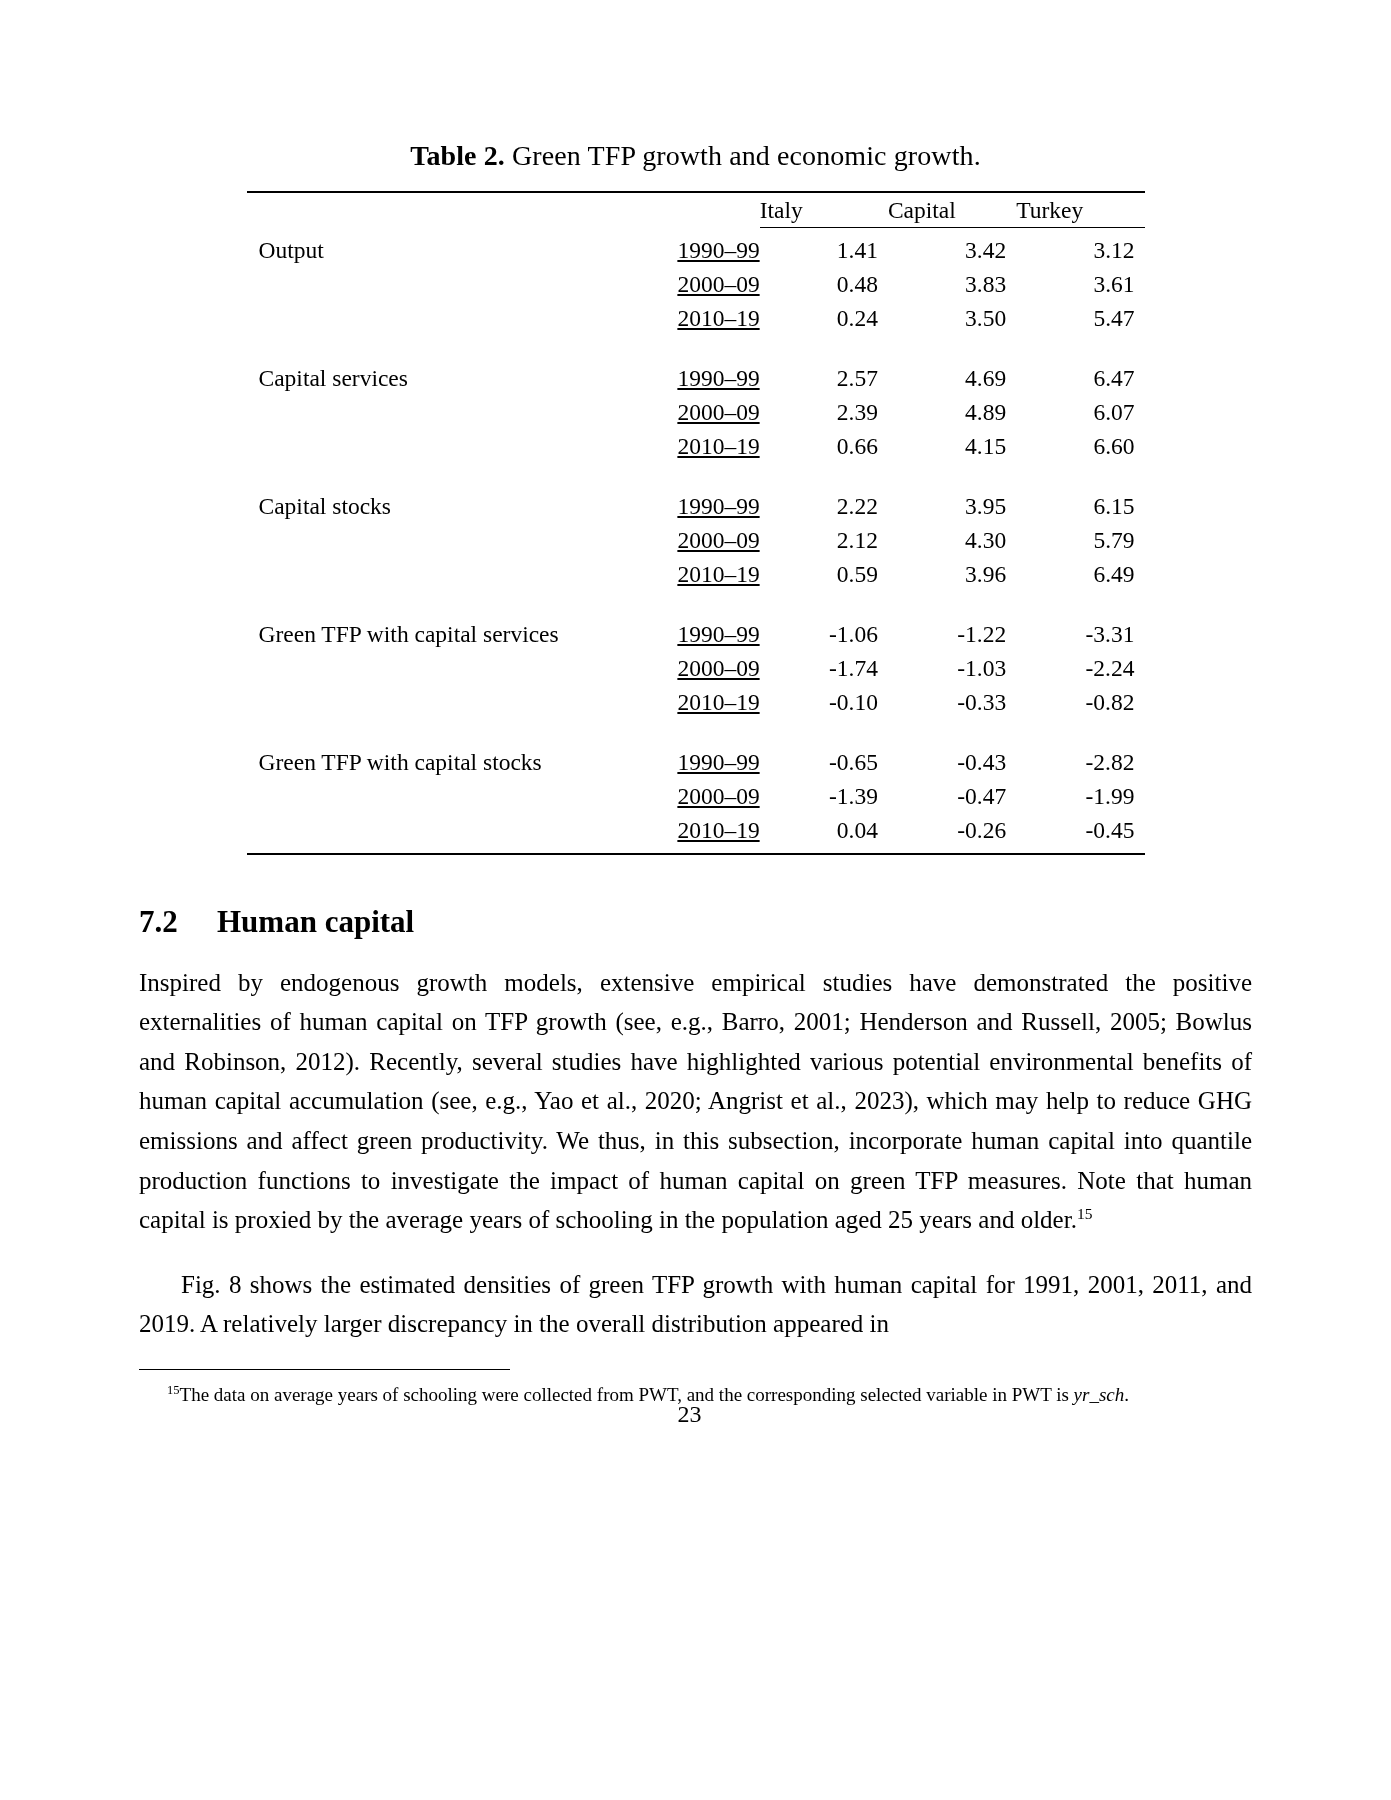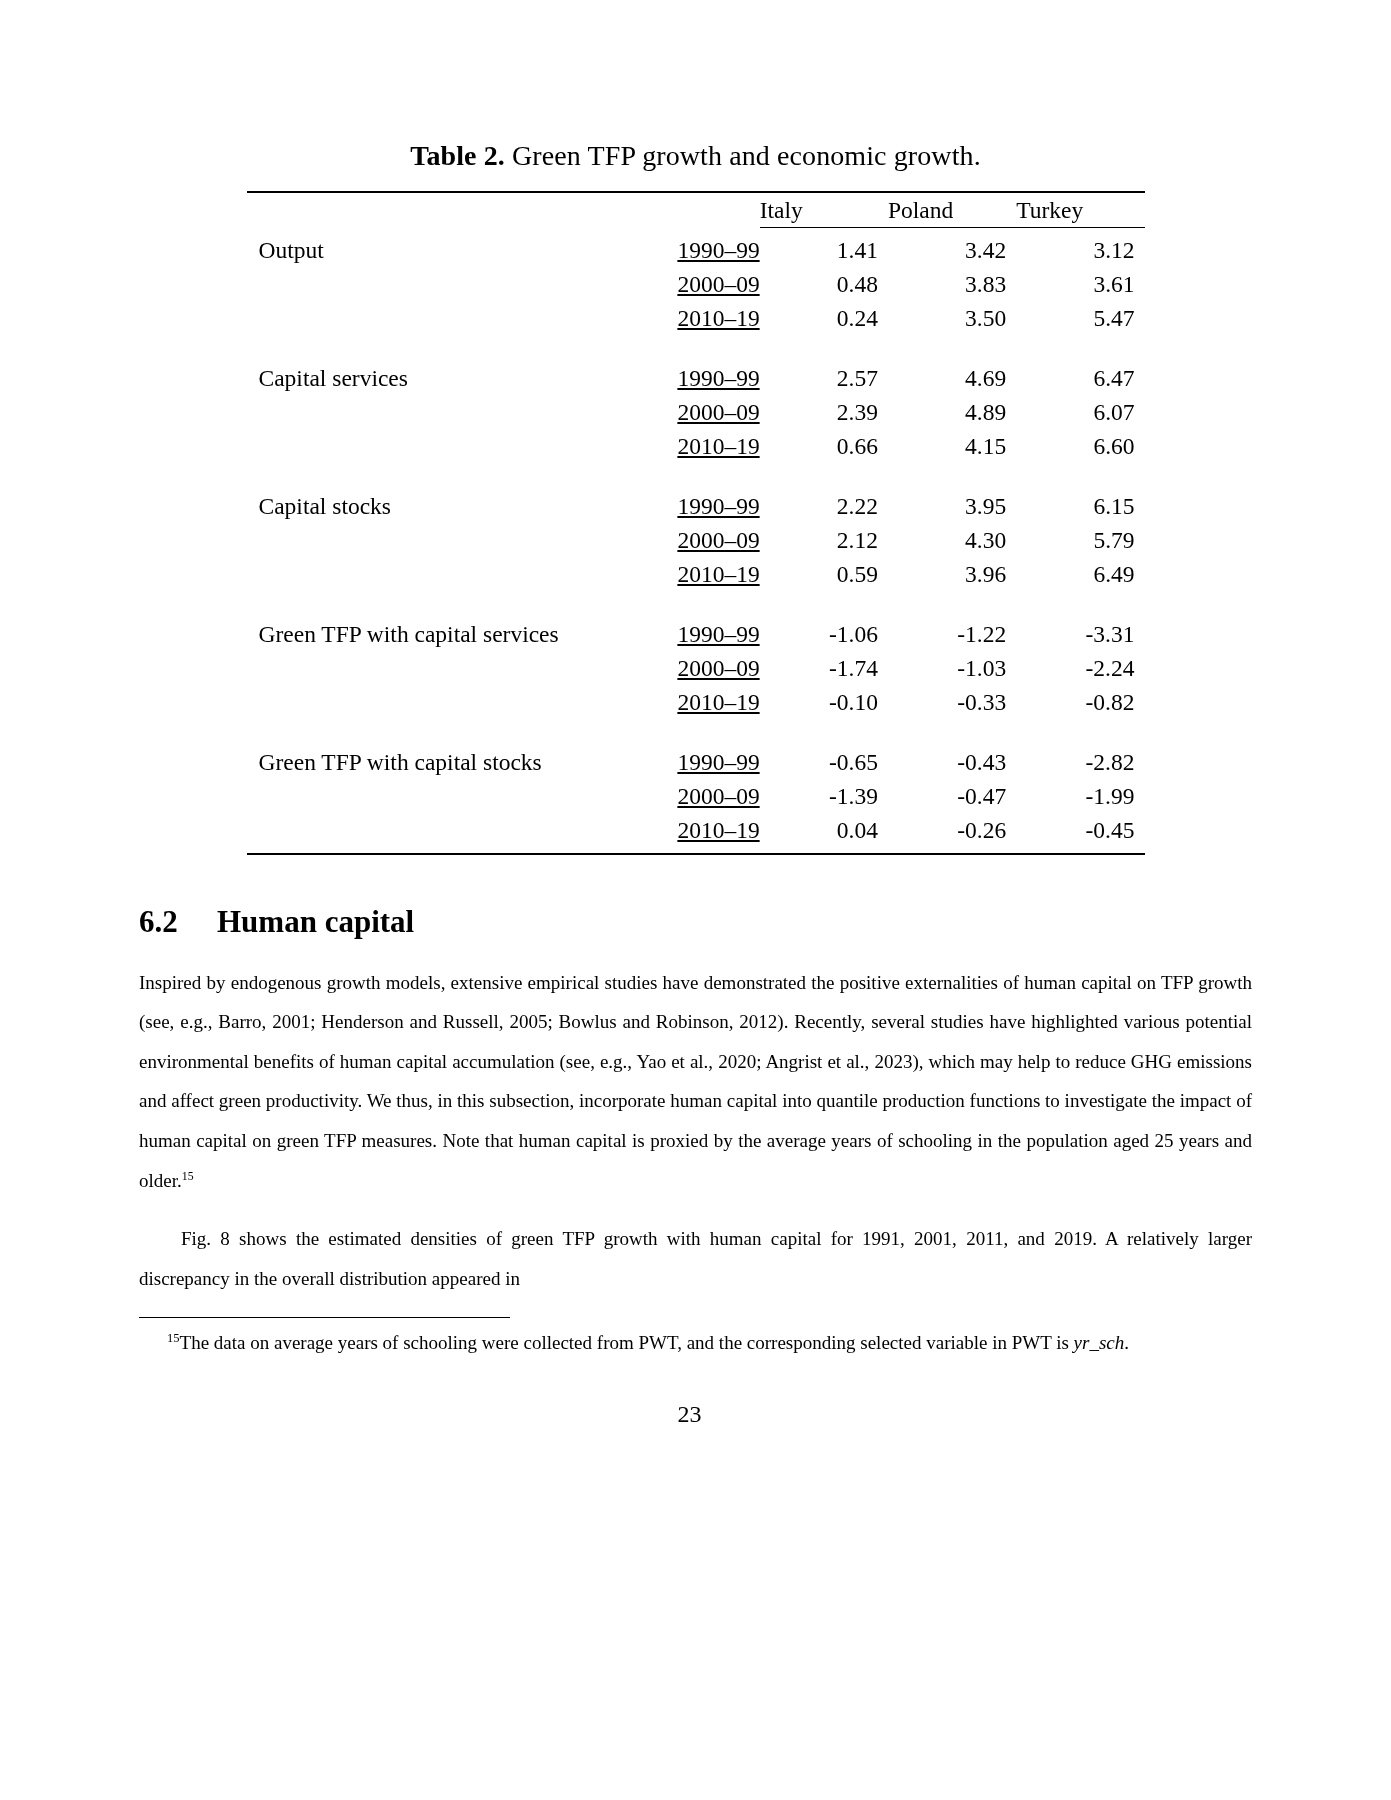--- a/index.html
+++ b/index.html
@@ -115,21 +115,21 @@
     align-items: baseline;
   }
   .section-heading .sec-num {
     width: 78px;
     flex: none;
   }
   .section-heading .sec-title { }
 
   
   .body-text {
-    font-size: 19px;
+    font-size: 25px;
     line-height: 39.6px;
     text-align: justify;
     text-justify: inter-word;
     margin-top: 22px;
     hyphens: none;
   }
   .body-text.indent {
     text-indent: 42px;
     margin-top: 0;
   }
@@ -198,21 +198,21 @@
 
         <tbody>
           <tr class="rule-top">
             <td colspan="5"></td>
           </tr>
 
           <tr>
             <td></td>
             <td></td>
             <td class="head-country">Italy</td>
-            <td class="head-country">Poland</td>
+            <td class="head-country">Capital</td>
             <td class="head-country">Turkey</td>
           </tr>
 
           <tr class="cmidrule">
             <td></td>
               <td></td>
             <td class="rule-on" colspan="3"></td>
           </tr>
 
           <tr class="first-row">
@@ -338,21 +338,21 @@
           </tr>
 
           <tr class="rule-bottom">
             <td colspan="5"></td>
           </tr>
         </tbody>
       </table>
     </div>
 
     <div class="section-heading">
-      <span class="sec-num">6.2</span>
+      <span class="sec-num">7.2</span>
       <span class="sec-title">Human capital</span>
     </div>
 
     <p class="body-text"><span>Inspired by endogenous growth models, extensive empirical studies have demonstrated the positive externalities of human capital on TFP growth (see, e.g., Barro, 2001; Henderson and Russell, 2005; Bowlus and Robinson, 2012). Recently, several studies have highlighted various potential environmental benefits of human capital accumulation (see, e.g., Yao et al., 2020; Angrist et al., 2023), which may help to reduce GHG emissions and affect green productivity. We thus, in this subsection, incorporate human capital into quantile production functions to investigate the impact of human capital on green TFP measures. Note that human capital is proxied by the average years of schooling in the population aged 25 years and older.</span><sup class="fn-ref">15</sup></p>
 
     <p class="body-text indent">Fig. 8 shows the estimated densities of green TFP growth with human capital for 1991, 2001, 2011, and 2019. A relatively larger discrepancy in the overall distribution appeared in</p>
 
     <div class="footnote-area">
       <div class="footnote-rule"></div>
       <div class="footnote-text"><span class="fn-indent"></span><sup class="fn-mark">15</sup><span>The data on average years of schooling were collected from PWT, and the corresponding selected variable in PWT is </span><span class="italic">yr_sch</span><span>.</span></div>

